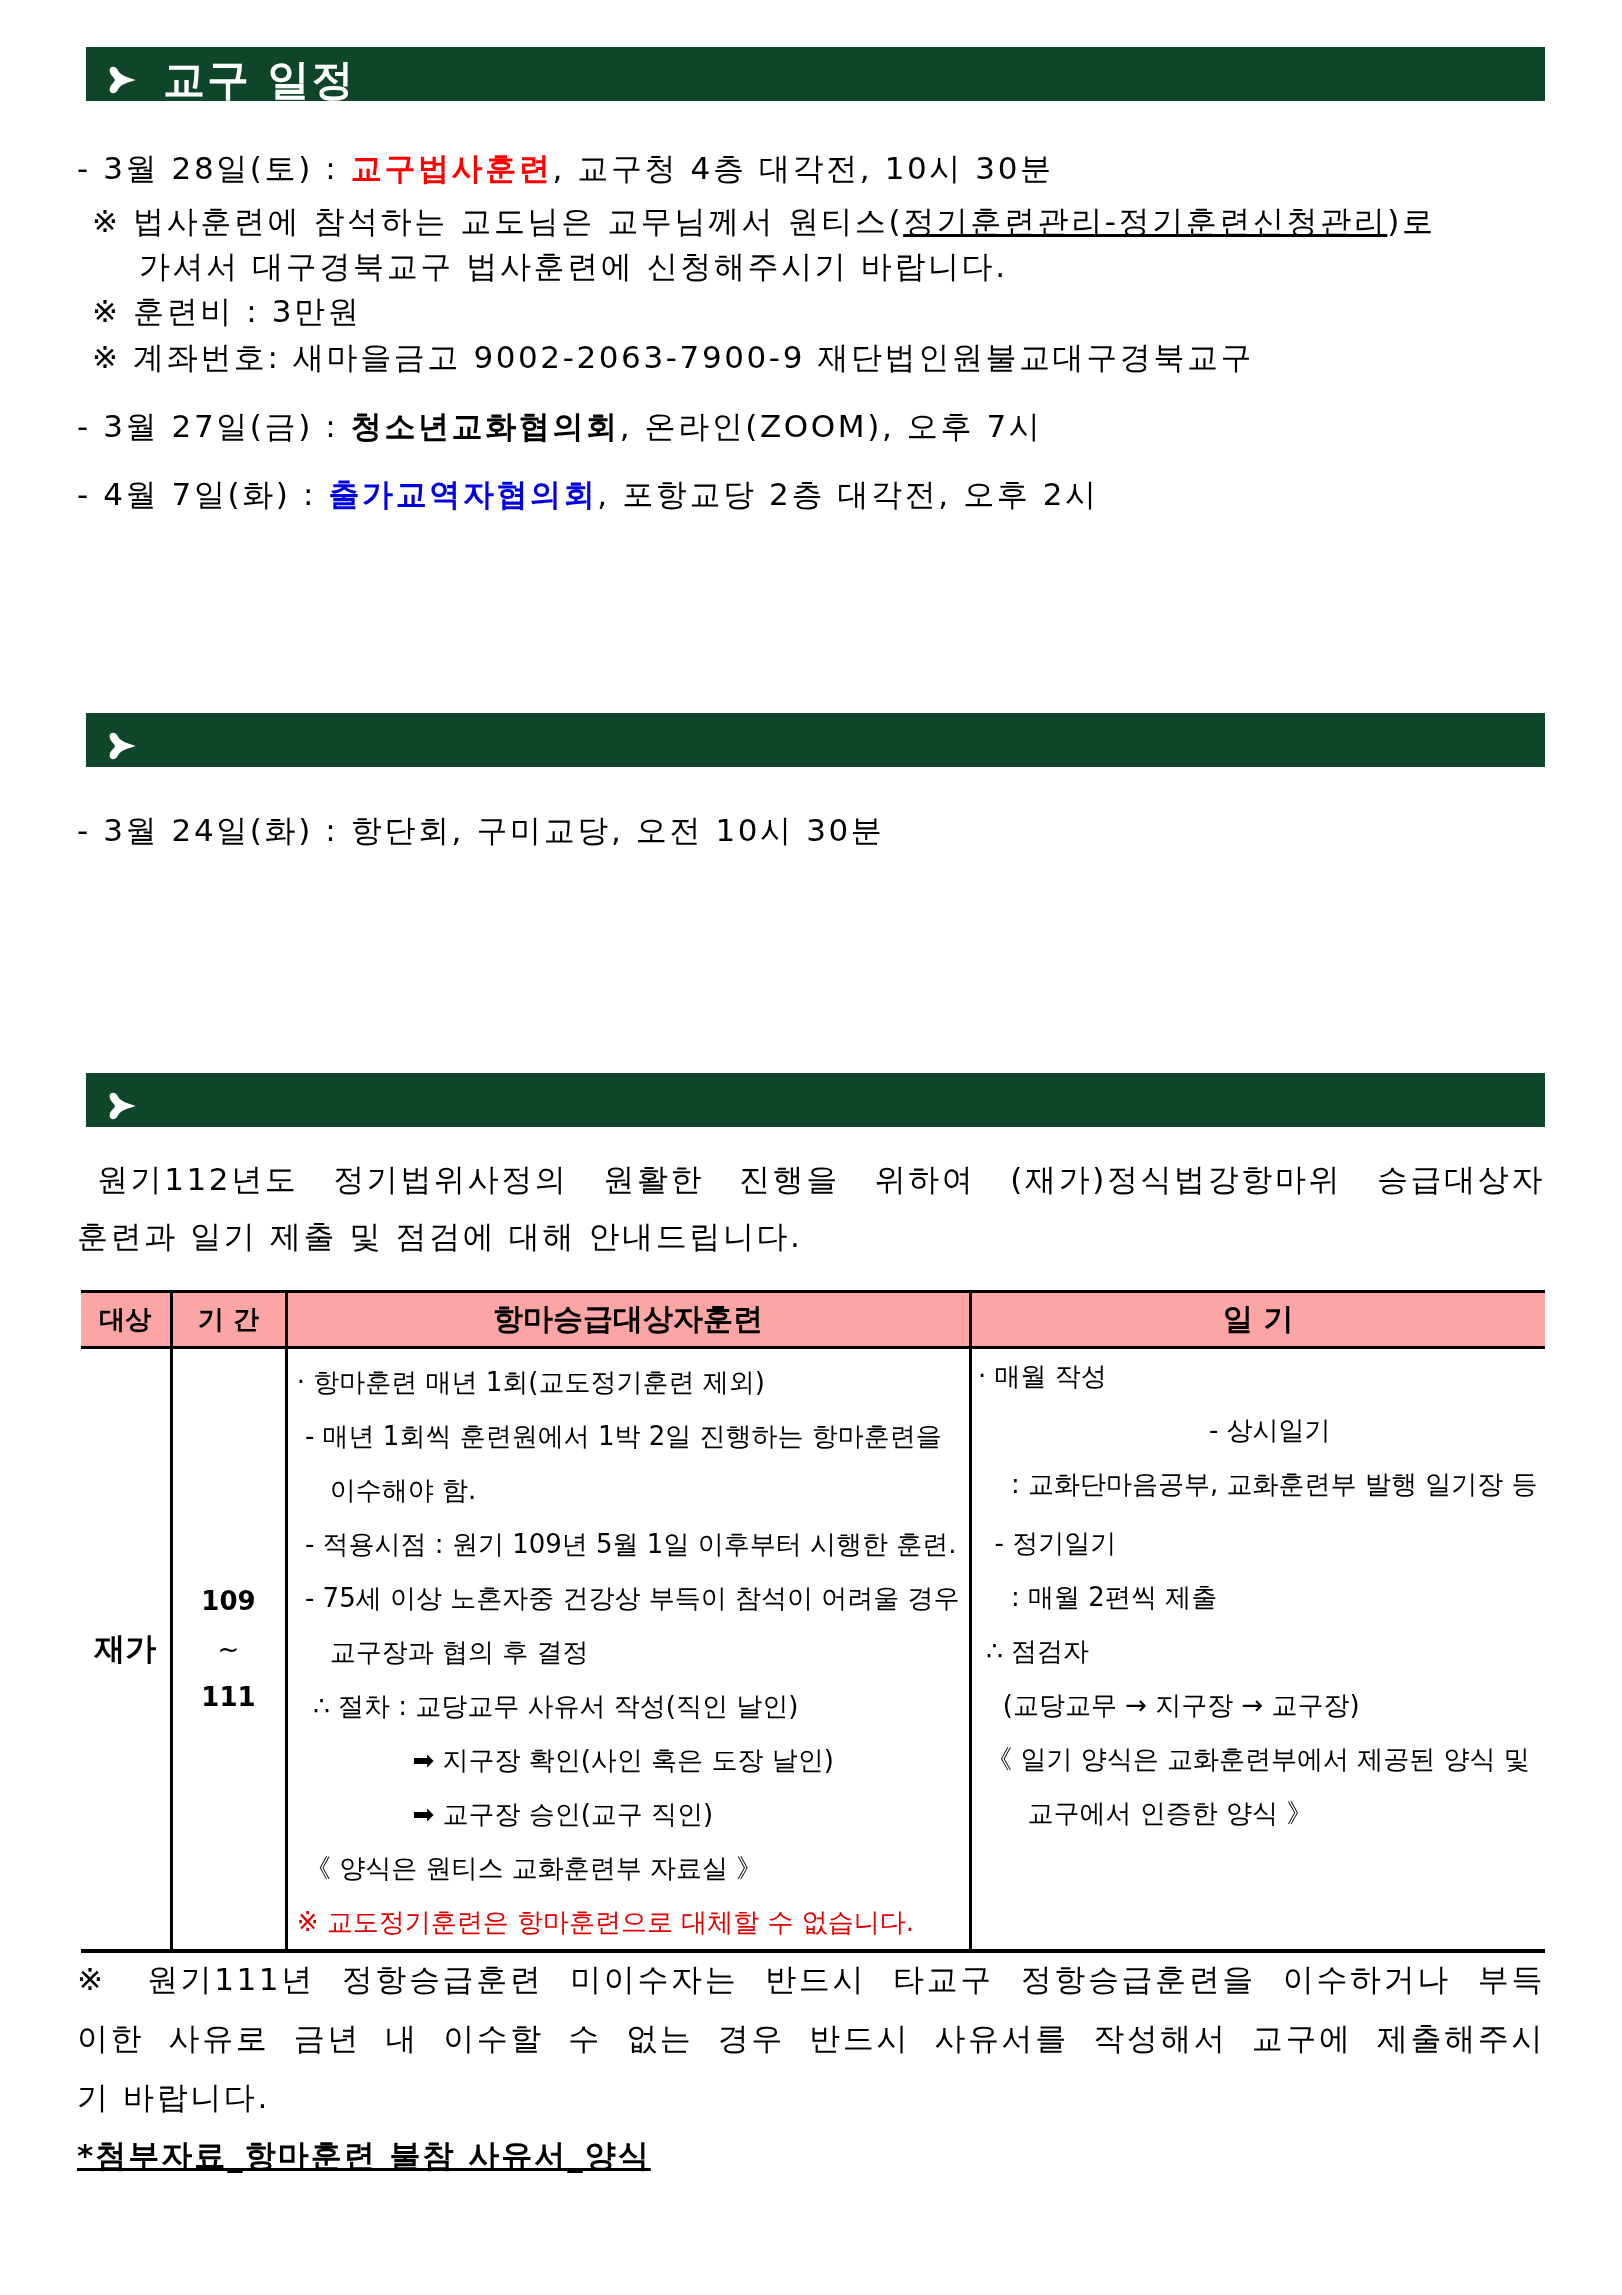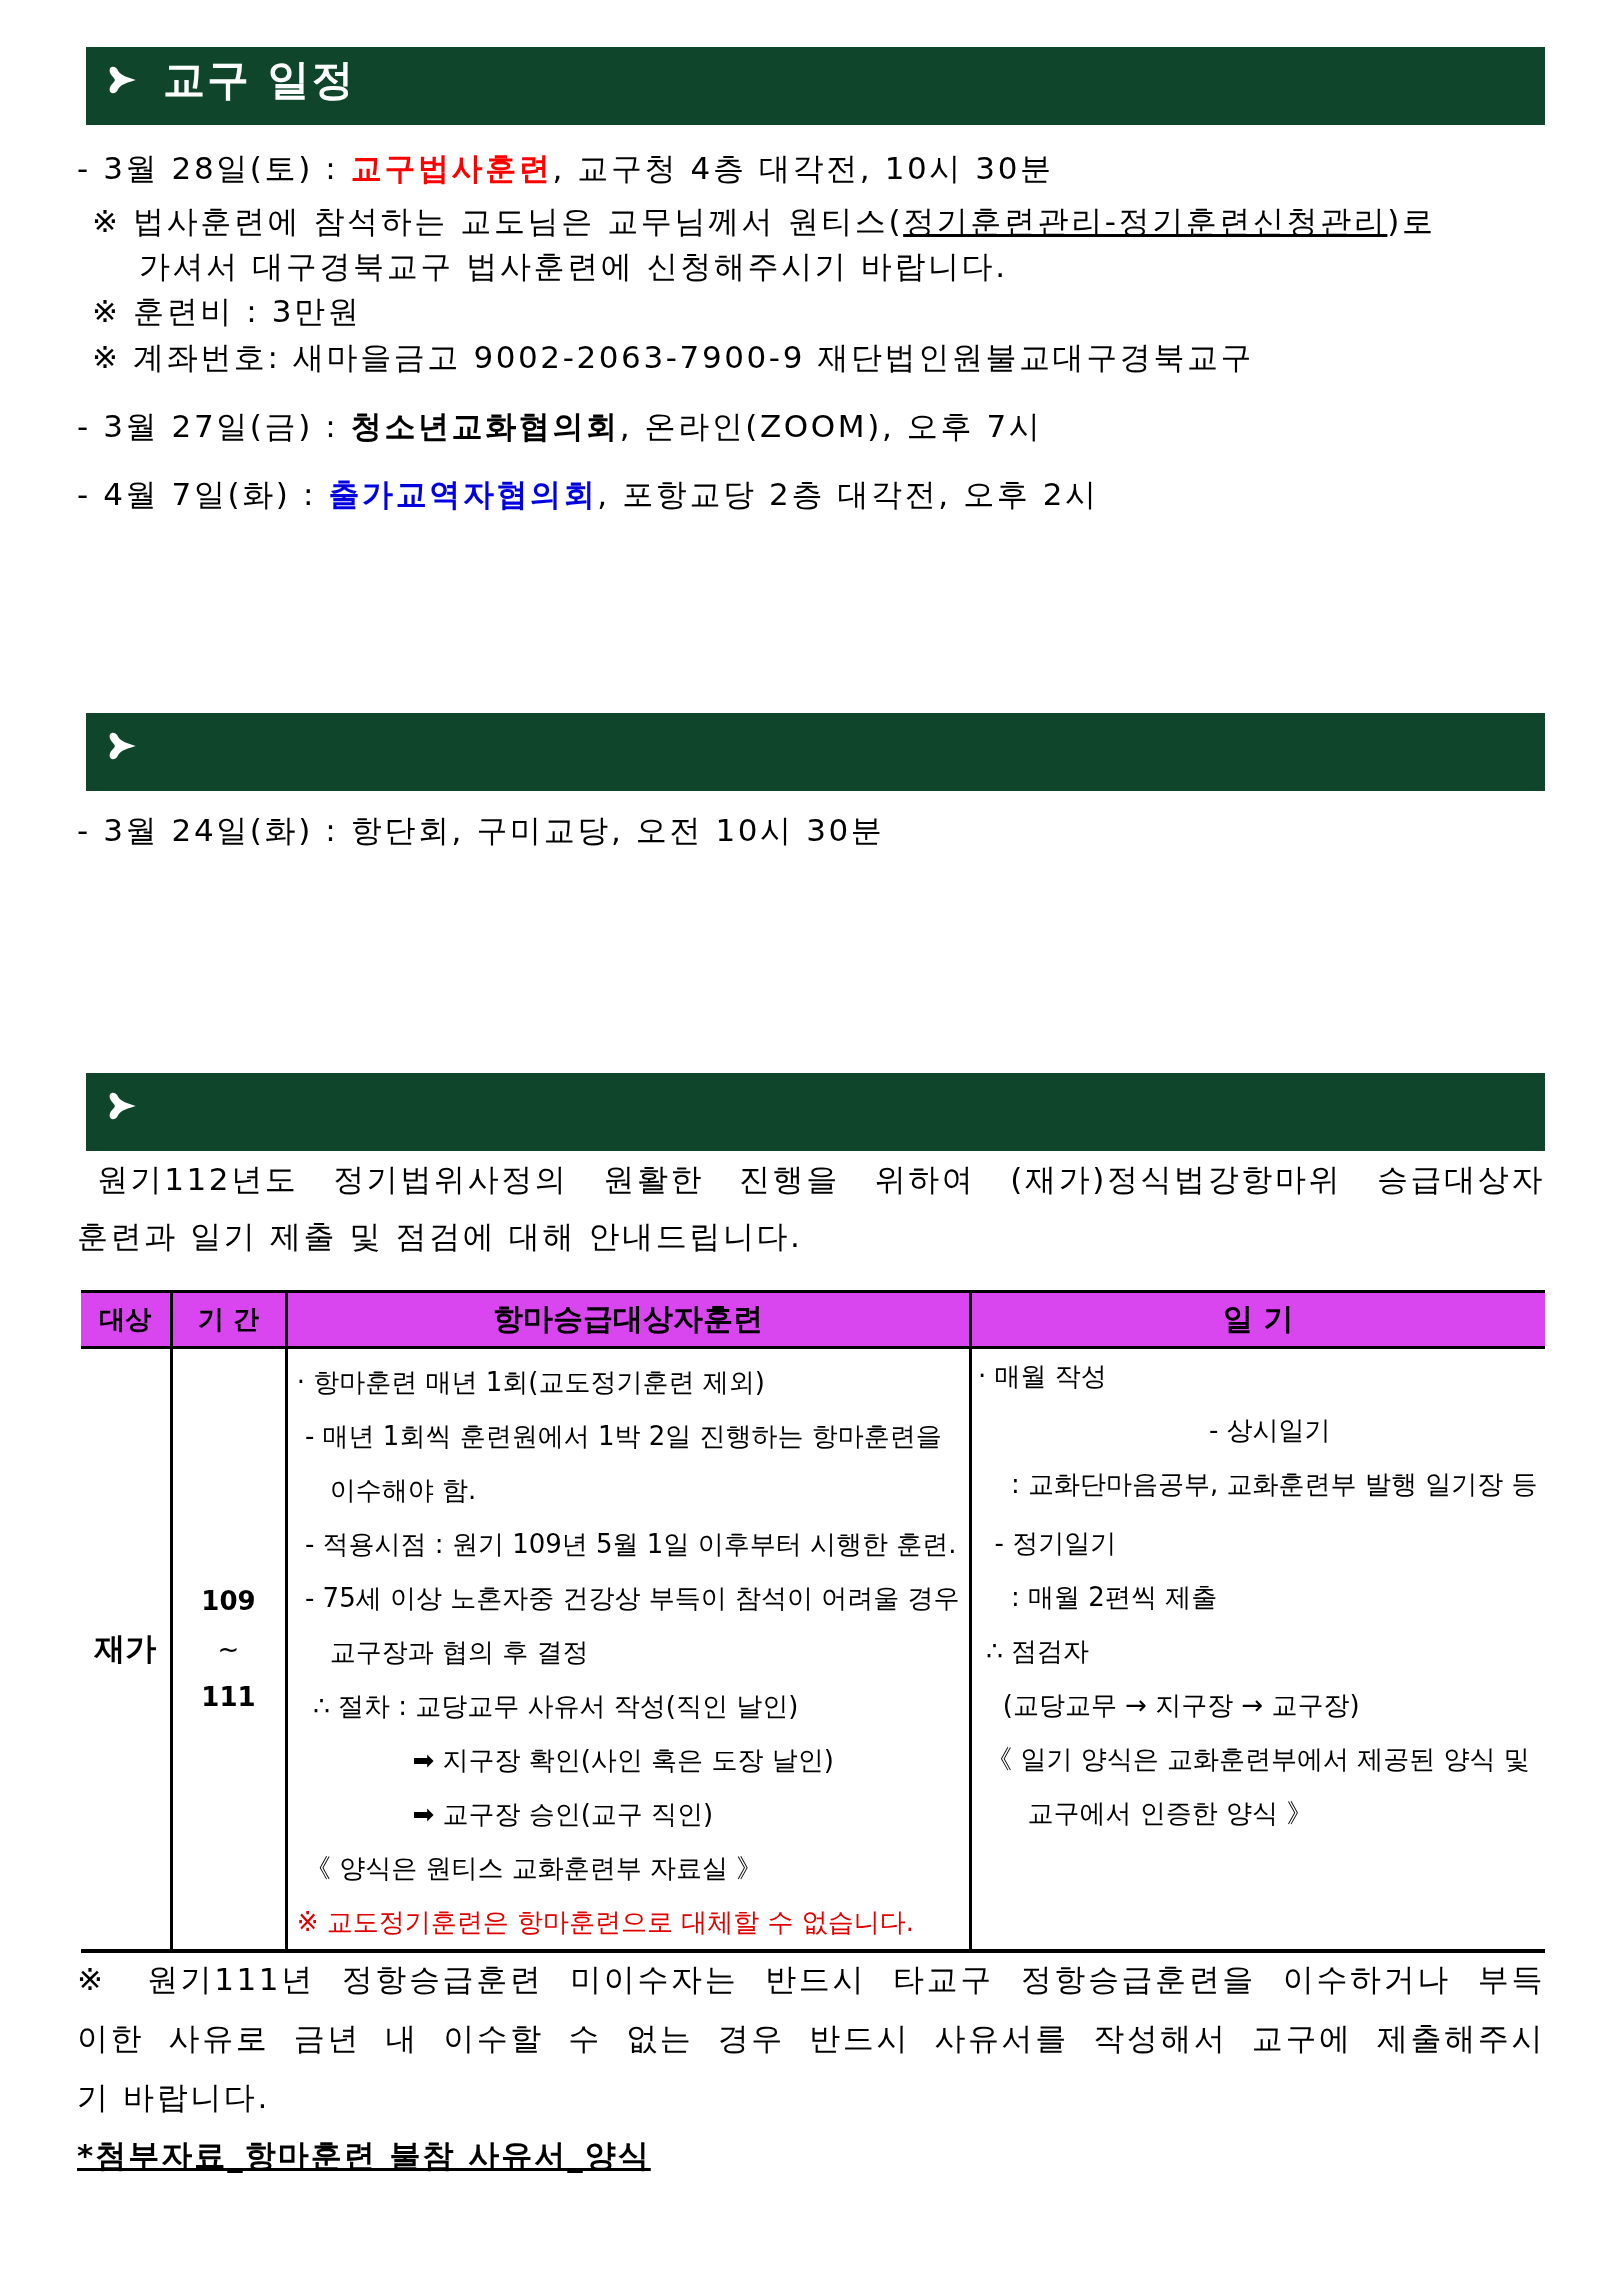--- a/index.html
+++ b/index.html
@@ -1,30 +1,30 @@
 <!DOCTYPE html>
 <html style="font-size:10.5px"><head>
 <meta charset="utf-8">
 <style>
   html, body { margin:0; padding:0; background:#ffffff; }
   body { width:1623px; height:2295px; position:relative; overflow:hidden;
          font-family:"DejaVu Sans","Liberation Sans",sans-serif; color:#000; }
-  .bar { position:absolute; left:86px; width:1459px; height:78px; background:#0e452b; }
+  .bar { position:absolute; left:86px; width:1459px; height:54px; background:#0e452b; }
   .bar .bullet { position:absolute; left:21px; top:18.3px; width:30px; height:30px; }
   .bar .title { position:absolute; left:77px; top:0; line-height:66px; font-size:42px;
                 font-weight:bold; color:#fff; letter-spacing:2px; white-space:nowrap; }
   .line { position:absolute; left:77px; font-size:31px; line-height:39px; white-space:nowrap; letter-spacing:2.6px; }
   .red { color:#ff0000; font-weight:bold; }
   .blue { color:#0000e0; font-weight:bold; }
   .bold { font-weight:bold; }
   .ul { text-decoration:underline; }
   .justify { position:absolute; left:77px; width:1468px; font-size:31px; line-height:39px;
              text-align:justify; text-align-last:justify; letter-spacing:2.6px; white-space:nowrap; }
   table.grid { position:absolute; left:81px; top:1290px; width:1464px; border-collapse:collapse; table-layout:fixed; }
-  table.grid th { background:#d946ef; font-weight:bold; height:51px; font-size:30px;
+  table.grid th { background:#fca5a5; font-weight:bold; height:51px; font-size:30px;
                   border-top:3.9px solid #000; border-bottom:3.9px solid #000; border-left:3.3px solid #000; }
   table.grid th:first-child { border-left:none; }
   table.grid td { vertical-align:top; border-left:3.3px solid #000; border-bottom:4.6px solid #000; padding:0; height:592px; }
   table.grid td:first-child { border-left:none; }
   .mid { vertical-align:middle !important; text-align:center; font-weight:bold; }
   .c-target { font-size:31px; }
   .c-period { font-size:26px; line-height:48px; }
   .cell-lines { padding-top:6px; }
   .cl { font-size:26px; line-height:54px; white-space:nowrap; }
   .cl.r { color:#e00000; }

